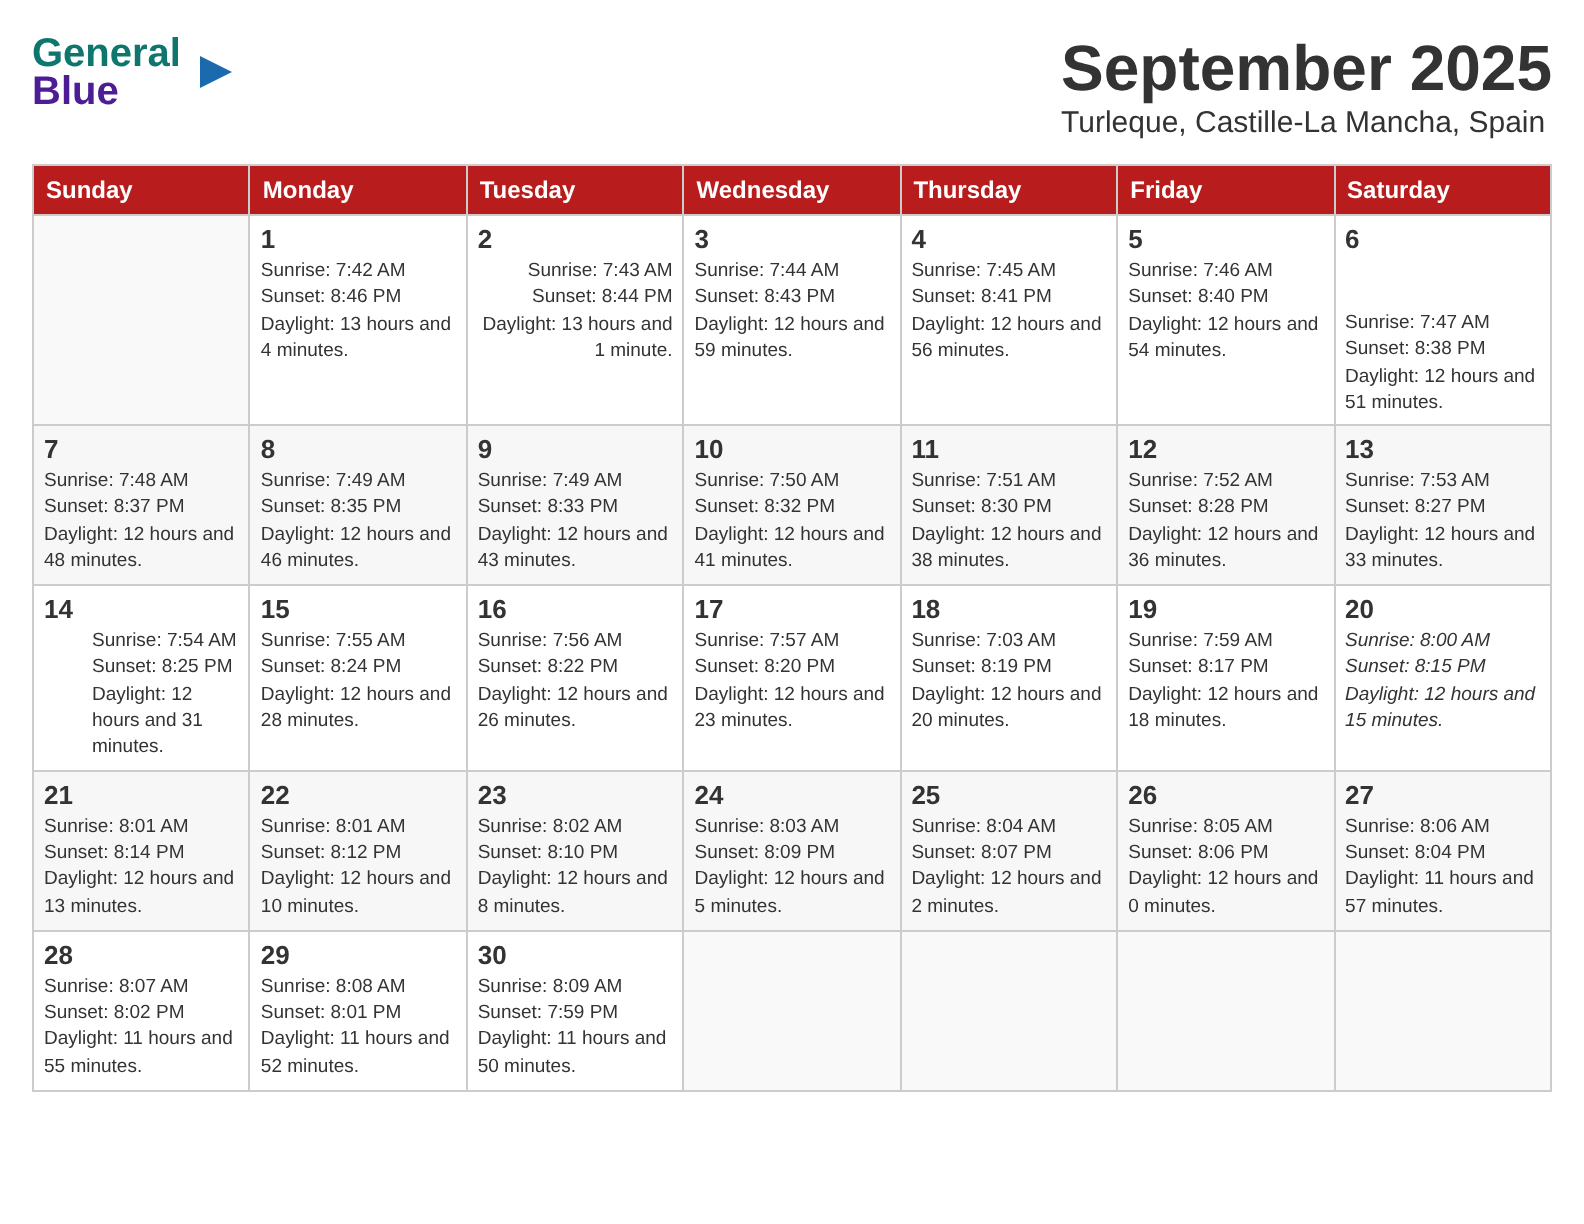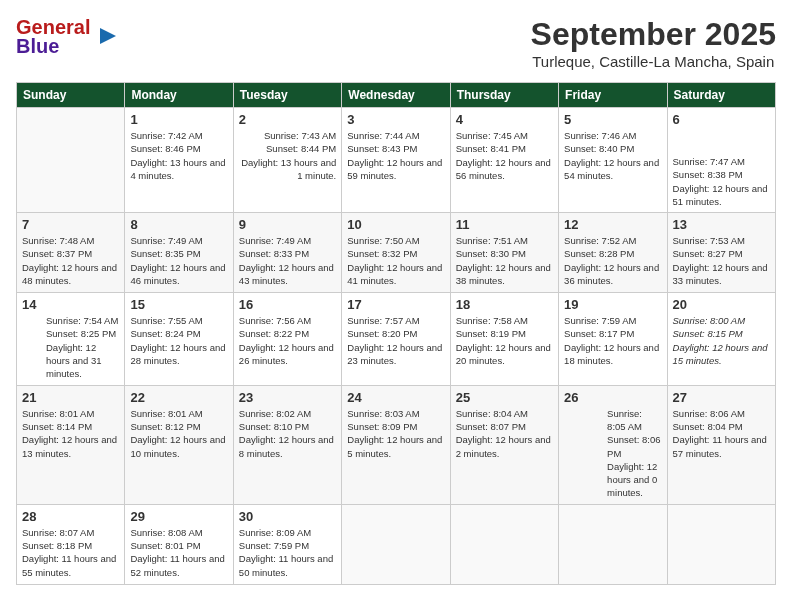--- a/index.html
+++ b/index.html
@@ -15,21 +15,21 @@
       justify-content: space-between;
       align-items: flex-start;
       margin-bottom: 12px;
     }
     .logo {
       display: flex;
       flex-direction: column;
       align-items: flex-start;
     }
     .title-area {
-      text-align: center;
+      text-align: left;
     }
     .month-title {
       font-size: 32px;
       font-weight: bold;
       color: #333;
     }
     .location-title {
       font-size: 15px;
       color: #333;
     }
@@ -65,29 +65,29 @@
     .day-info {
       font-size: 9.5px;
       line-height: 1.4;
       color: #333;
     }
     .empty-cell {
       background: #f9f9f9;
     }
     tr:nth-child(even) td { background: #f7f7f7; }
     tr:nth-child(odd) td { background: #fff; }
-    .calendar thead tr th { background: #14532d; }
+    .calendar thead tr th { background: #b91c1c; }
   </style>
 </head>
 <body>
 
 <div class="header-area">
   <div class="logo">
     <div style="display:flex; align-items:center;">
-      <span style="font-size:20px; font-weight:bold; color:#b91c1c;">General</span>
+      <span style="font-size:20px; font-weight:bold; color:#0f766e;">General</span>
       <span style="display:inline-block; margin-left:2px; width:0; height:0; border-left:8px solid transparent; border-right:0; border-top:0; border-bottom:0; position:relative;">
         <svg width="16" height="16" viewBox="0 0 16 16">
             <polygon points="0,0 16,8 0,16" fill="#1a6aad"></polygon>
           </svg>
       </span>
     </div>
     <div style="font-size:20px; font-weight:bold; color:#4c1d95; margin-top:-4px;">Blue</div>
   </div>
   <div class="title-area">
     <div class="month-title">September 2025</div>
@@ -211,21 +211,21 @@
 Daylight: 12 hours and 26 minutes.</div>
         </td>
         <td>
           <span class="day-num">17</span>
           <div class="day-info" style="white-space: pre-line;">Sunrise: 7:57 AM
 Sunset: 8:20 PM
 Daylight: 12 hours and 23 minutes.</div>
         </td>
         <td>
           <span class="day-num">18</span>
-          <div class="day-info" style="white-space: pre-line;">Sunrise: 7:58 AM
+          <div class="day-info" style="white-space: pre-line;">Sunrise: 7:03 AM
 Sunset: 8:19 PM
 Daylight: 12 hours and 20 minutes.</div>
         </td>
         <td>
           <span class="day-num">19</span>
           <div class="day-info" style="white-space: pre-line;">Sunrise: 7:59 AM
 Sunset: 8:17 PM
 Daylight: 12 hours and 18 minutes.</div>
         </td>
         <td>
@@ -261,36 +261,36 @@
 Daylight: 12 hours and 5 minutes.</div>
         </td>
         <td>
           <span class="day-num">25</span>
           <div class="day-info" style="white-space: pre-line;">Sunrise: 8:04 AM
 Sunset: 8:07 PM
 Daylight: 12 hours and 2 minutes.</div>
         </td>
         <td>
           <span class="day-num">26</span>
-          <div class="day-info" style="white-space: pre-line; margin-left: 43px;">Sunrise: 8:05 AM
+          <div class="day-info" style="white-space: pre-line;">Sunrise: 8:05 AM
 Sunset: 8:06 PM
 Daylight: 12 hours and 0 minutes.</div>
         </td>
         <td>
           <span class="day-num">27</span>
           <div class="day-info" style="white-space: pre-line;">Sunrise: 8:06 AM
 Sunset: 8:04 PM
 Daylight: 11 hours and 57 minutes.</div>
         </td>
       </tr>
       <tr>
         <td>
           <span class="day-num">28</span>
           <div class="day-info" style="white-space: pre-line;">Sunrise: 8:07 AM
-Sunset: 8:18 PM
+Sunset: 8:02 PM
 Daylight: 11 hours and 55 minutes.</div>
         </td>
         <td>
           <span class="day-num">29</span>
           <div class="day-info" style="white-space: pre-line;">Sunrise: 8:08 AM
 Sunset: 8:01 PM
 Daylight: 11 hours and 52 minutes.</div>
         </td>
         <td>
           <span class="day-num">30</span>

